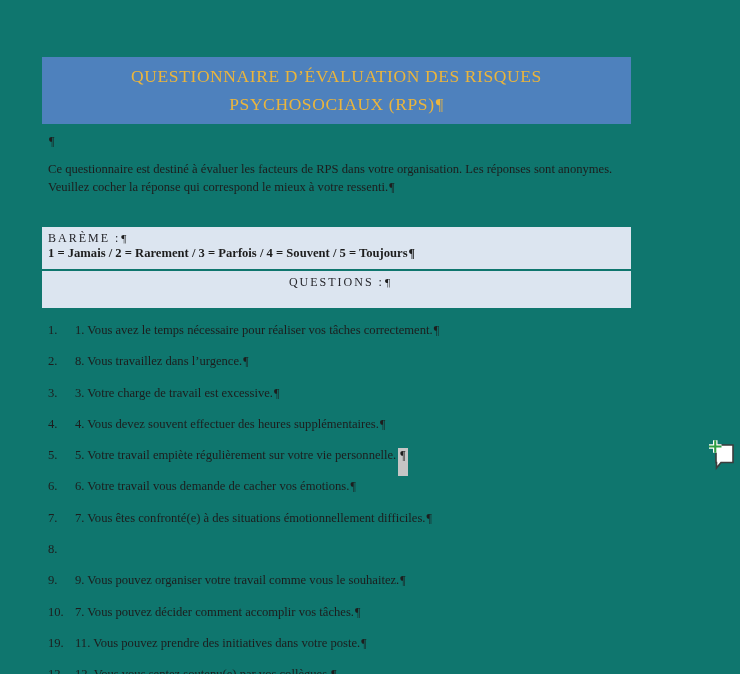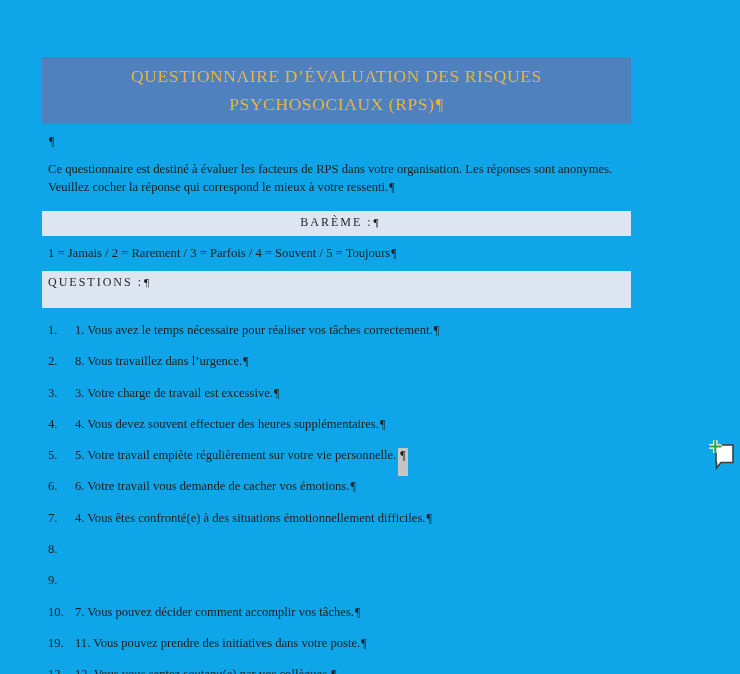--- a/index.html
+++ b/index.html
@@ -7,21 +7,21 @@
   body {
     background: #ffffff;
     font-family: "Liberation Serif", "DejaVu Serif", serif;
     color: #1d1d1d;
     overflow: hidden;
   }
   .page {
     position: relative;
     width: 740px;
     height: 674px;
-    background: #0ea5e9;
+    background: #0f766e;
     overflow: hidden;
   }
 
   
   .banner {
     position: absolute;
     left: 42px; top: 57px;
     width: 589px; height: 67px;
     background: #4E81BD;
     display: flex;
@@ -62,37 +62,38 @@
     line-height: 17.5px;
   }
 
   
   .band {
     position: absolute;
     left: 42px;
     width: 589px;
     background: #DCE5F0;
   }
-  .band-bareme { top: 211px; height: 25px; text-align: center; }
-  .band-questions { top: 271px; height: 37px; }
+  .band-bareme { top: 227px; height: 42px; }
+  .band-questions { top: 271px; height: 37px; text-align: center; }
   .band .label {
     display: block;
     padding: 4px 0 0 6px;
     font-size: 12px;
     letter-spacing: 2px;
     color: #26262b;
   }
   .band .label .pilcrow { letter-spacing: 0; }
 
   
   .scale-line {
     position: absolute;
     left: 48px; top: 245px;
     font-size: 12.6px;
     line-height: 17px;
+    font-weight: bold;
   }
 
   
   .q-list {
     position: absolute;
     left: 48px; top: 322px;
     width: 583px;
   }
   .q-row {
     display: flex;
@@ -181,29 +182,30 @@
       <span class="q-text"><span>5. Votre travail empiète régulièrement sur votre vie personnelle.</span><span class="pilcrow sel-pilcrow">¶</span></span>
     </div>
 
     <div class="q-row">
       <span class="q-num">6.</span>
       <span class="q-text"><span>6. Votre travail vous demande de cacher vos émotions.</span><span class="pilcrow">¶</span></span>
     </div>
 
     <div class="q-row">
       <span class="q-num">7.</span>
-      <span class="q-text"><span>4. Vous êtes confronté(e) à des situations émotionnellement difficiles.</span><span class="pilcrow">¶</span></span>
+      <span class="q-text"><span>7. Vous êtes confronté(e) à des situations émotionnellement difficiles.</span><span class="pilcrow">¶</span></span>
     </div>
 
     <div class="q-row">
       <span class="q-num">8.</span>
     </div>
 
     <div class="q-row">
       <span class="q-num">9.</span>
+      <span class="q-text"><span>9. Vous pouvez organiser votre travail comme vous le souhaitez.</span><span class="pilcrow">¶</span></span>
     </div>
 
     <div class="q-row">
       <span class="q-num">10.</span>
       <span class="q-text"><span>7. Vous pouvez décider comment accomplir vos tâches.</span><span class="pilcrow">¶</span></span>
     </div>
 
     <div class="q-row">
       <span class="q-num">19.</span>
       <span class="q-text"><span>11. Vous pouvez prendre des initiatives dans votre poste.</span><span class="pilcrow">¶</span></span>

